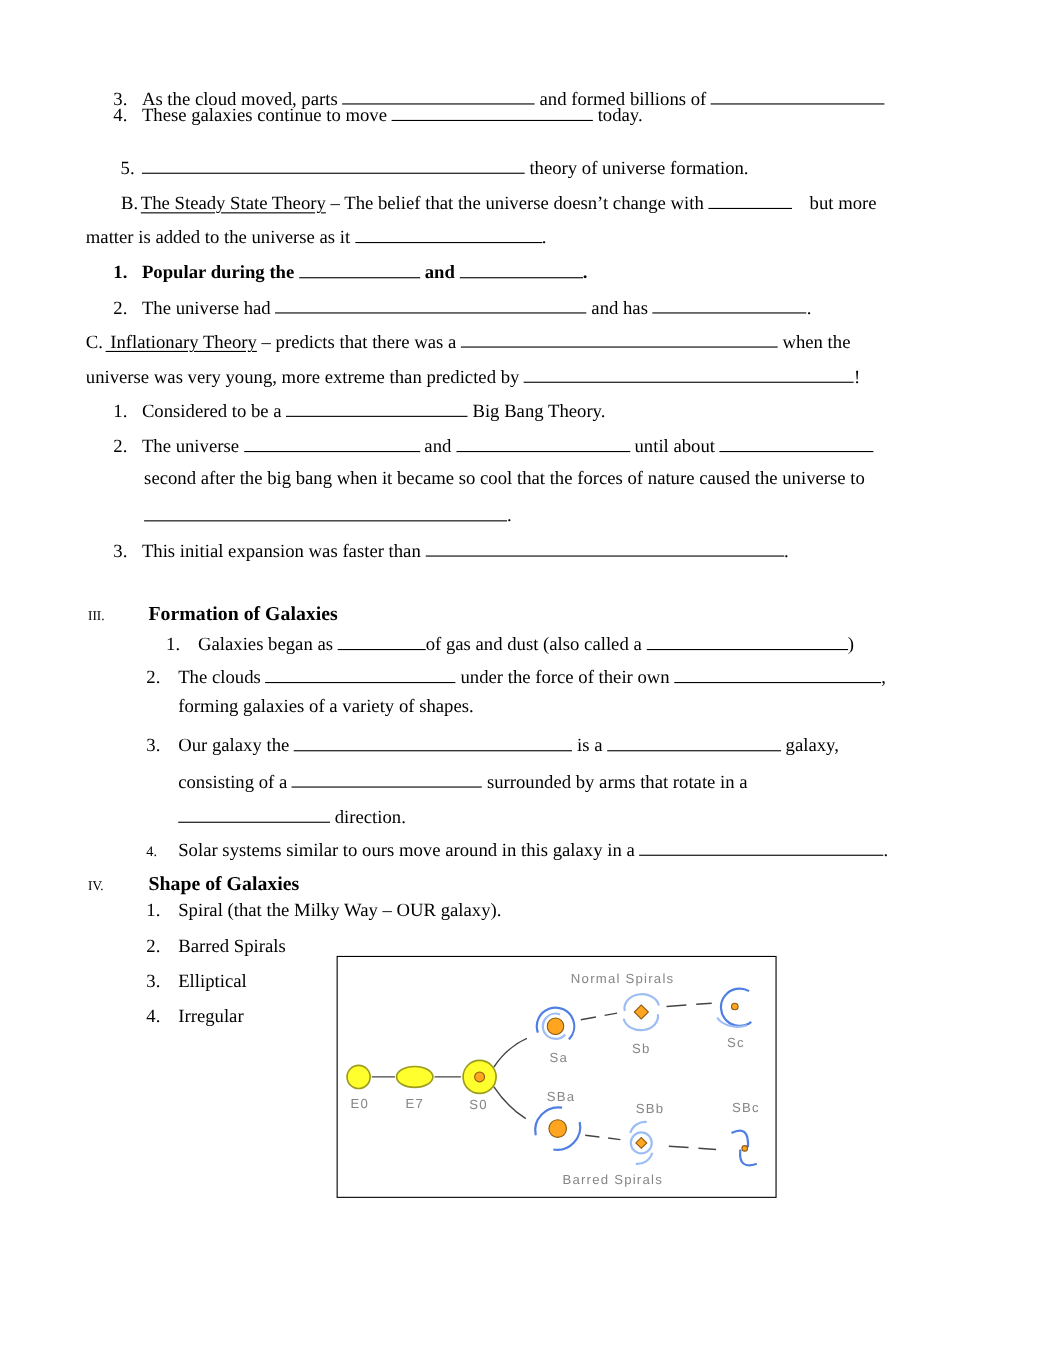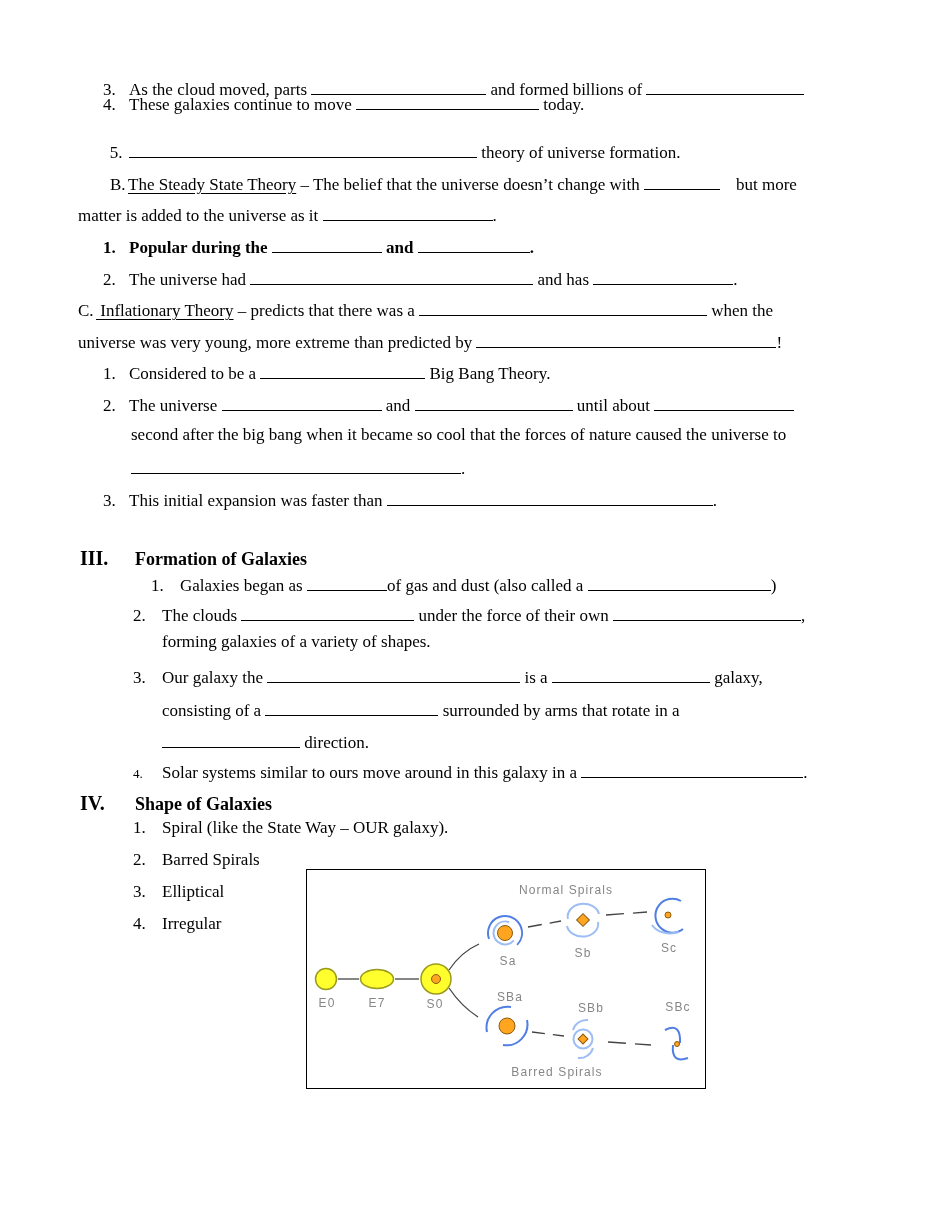--- a/index.html
+++ b/index.html
@@ -17,21 +17,21 @@
     position: absolute;
     white-space: nowrap;
     line-height: 20px;
   }
   .seg { display: inline; }
   .seg.u { text-decoration: underline; text-underline-offset: 3px; }
   .seg.b { font-weight: bold; font-size: 18px; }
   .seg.num { display: inline-block; width: 26px; }
   .seg.num3 { display: inline-block; width: 29px; }
   .seg.alpha { display: inline-block; width: 18px; }
-  .seg.hnum { display: inline-block; width: 55px; font-weight: bold; font-size: 20px; }
+  .seg.hnum { display: inline-block; width: 55px; font-weight: normal; font-size: 12px; }
   .seg.small { font-size: 13px; }
   .blank {
     display: inline-block;
     border-bottom: 1px solid #000;
     height: 17px;
     vertical-align: baseline;
   }
   .gapseg { display: inline-block; }
   .figure {
     position: absolute;
@@ -72,21 +72,21 @@
       <div class="line" style="left: 103px; top: 488px;"><span class="seg num">3.</span><span class="seg">This initial expansion was faster than </span><span class="blank" style="width: 326px;"></span><span class="seg">.</span></div>
       <div class="line" style="left: 80px; top: 548px;"><span class="seg hnum">III.</span><span class="seg b">Formation of Galaxies</span></div>
       <div class="line" style="left: 151px; top: 573px;"><span class="seg num3">1.</span><span class="seg">Galaxies began as  </span><span class="blank" style="width: 80px;"></span><span class="seg">of gas and dust (also called a </span><span class="blank" style="width: 183px;"></span><span class="seg">)</span></div>
       <div class="line" style="left: 133px; top: 603px;"><span class="seg num3">2.</span><span class="seg">The clouds </span><span class="blank" style="width: 173px;"></span><span class="seg"> under the force of their own </span><span class="blank" style="width: 188px;"></span><span class="seg">,</span></div>
       <div class="line" style="left: 162px; top: 632px;"><span class="seg">forming galaxies of a variety of shapes.</span></div>
       <div class="line" style="left: 133px; top: 665px;"><span class="seg num3">3.</span><span class="seg">Our galaxy the </span><span class="blank" style="width: 253px;"></span><span class="seg"> is a </span><span class="blank" style="width: 158px;"></span><span class="seg"> galaxy,</span></div>
       <div class="line" style="left: 162px; top: 698px;"><span class="seg">consisting of a </span><span class="blank" style="width: 173px;"></span><span class="seg"> surrounded by arms that rotate in a</span></div>
       <div class="line" style="left: 162px; top: 730px;"><span class="blank" style="width: 138px;"></span><span class="seg"> direction.</span></div>
       <div class="line" style="left: 133px; top: 760px;"><span class="seg num3 small">4.</span><span class="seg">Solar systems similar to ours move around in this galaxy in a </span><span class="blank" style="width: 222px;"></span><span class="seg">.</span></div>
       <div class="line" style="left: 80px; top: 793px;"><span class="seg hnum">IV.</span><span class="seg b">Shape of Galaxies</span></div>
-      <div class="line" style="left: 133px; top: 818px;"><span class="seg num3">1.</span><span class="seg">Spiral (like the State Way – OUR galaxy).</span></div>
+      <div class="line" style="left: 133px; top: 818px;"><span class="seg num3">1.</span><span class="seg">Spiral (that the Milky Way – OUR galaxy).</span></div>
       <div class="line" style="left: 133px; top: 850px;"><span class="seg num3">2.</span><span class="seg">Barred Spirals</span></div>
       <div class="line" style="left: 133px; top: 882px;"><span class="seg num3">3.</span><span class="seg">Elliptical</span></div>
       <div class="line" style="left: 133px; top: 914px;"><span class="seg num3">4.</span><span class="seg">Irregular</span></div>
     </div>
 
   <div class="figure">
     <svg width="398" height="218" viewBox="0 0 398 218" xmlns="http://www.w3.org/2000/svg">
 
       <g stroke="#444444" stroke-width="1.3" fill="none">
         <line x1="31" y1="109" x2="52" y2="109"></line>

